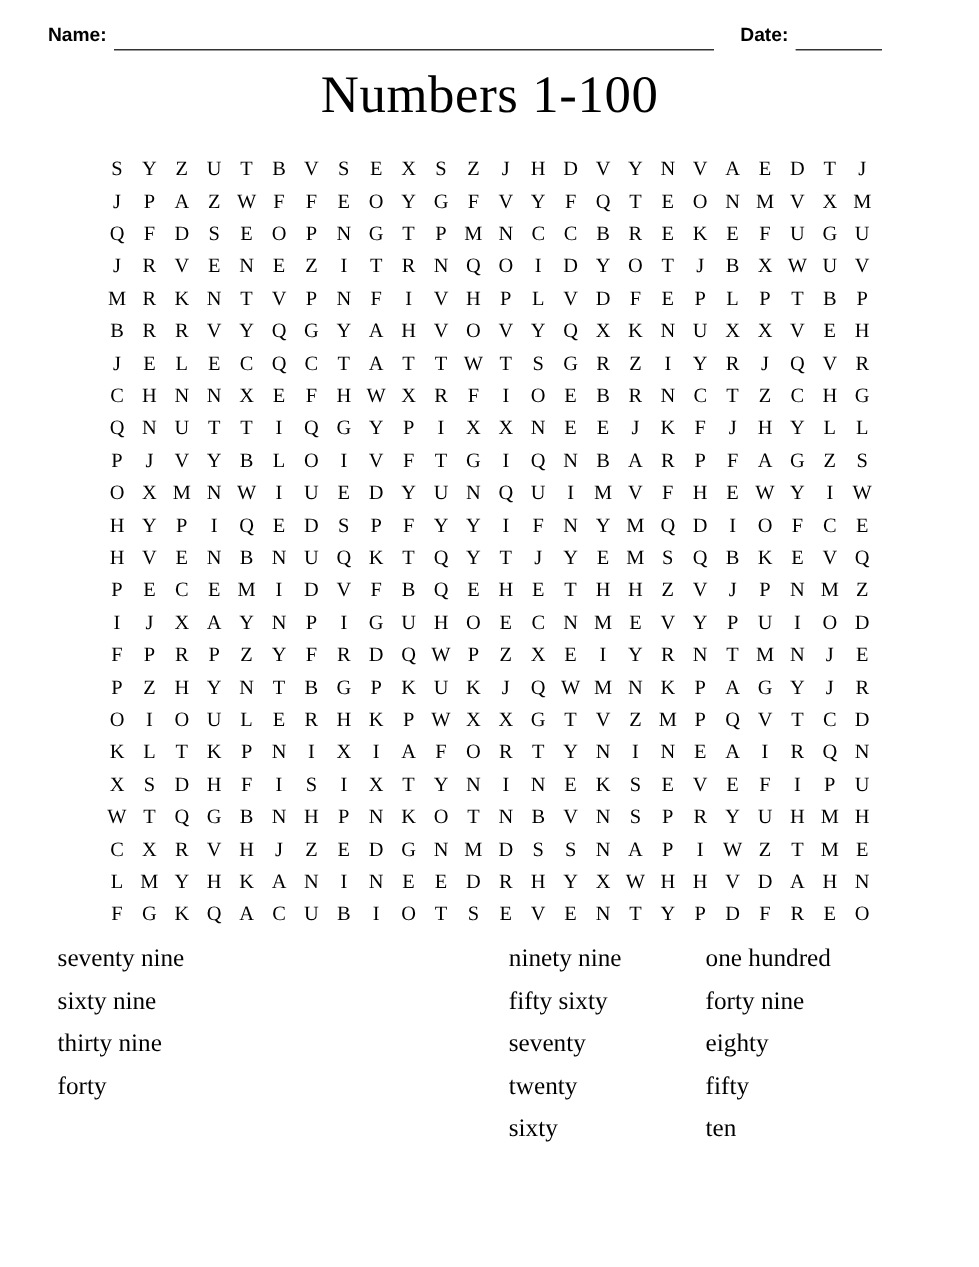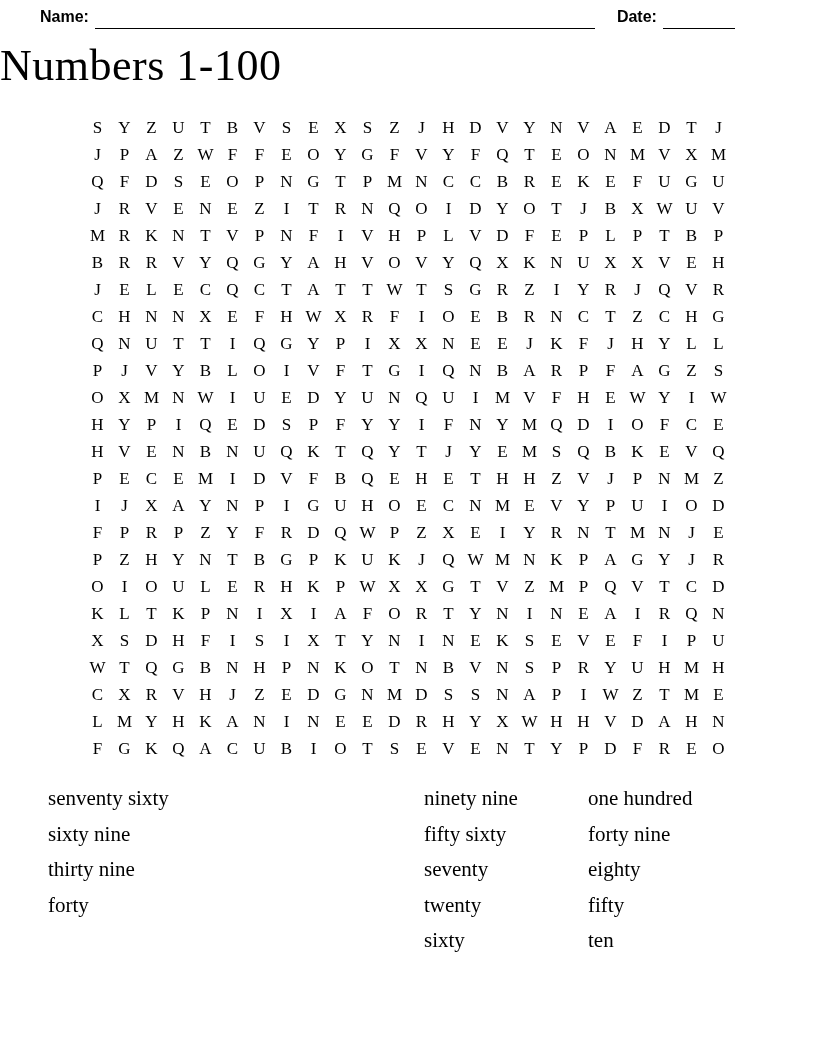--- a/index.html
+++ b/index.html
@@ -12,21 +12,21 @@
     width: 816px;
     height: 1056px;
     background: #ffffff;
     color: #000000;
     overflow: hidden;
   }
   
   .header {
     display: flex;
     align-items: flex-end;
-    padding: 7px 40px 0 40px;
+    padding: 20px 40px 0 40px;
     font-family: "Liberation Sans", sans-serif;
     font-size: 16px;
     font-weight: 600;
     line-height: 19px;
   }
   .blank-line {
     display: inline-block;
     border-bottom: 1.5px solid #000;
     height: 16px;
     transform: translateY(3px);
@@ -36,21 +36,21 @@
     margin-left: 6px;
     margin-right: 22px;
   }
   .date-line {
     width: 72px;
     margin-left: 6px;
   }
   
   .title {
     margin: 15px 0 0 0;
-    text-align: left;
+    text-align: center;
     font-family: "Liberation Serif", serif;
     font-weight: 400;
     font-size: 44px;
     line-height: 50px;
     letter-spacing: 0.5px;
   }
   
   .grid {
     width: 648px;
     margin: 23px auto 0 auto;
@@ -676,21 +676,21 @@
       <span class="cell">P</span>
       <span class="cell">D</span>
       <span class="cell">F</span>
       <span class="cell">R</span>
       <span class="cell">E</span>
       <span class="cell">O</span>
     </div>
 
   <div class="words" id="words">
       <div class="word-col word-col-0">
-        <div class="word">senventy sixty</div>
+        <div class="word">seventy nine</div>
         <div class="word">sixty nine</div>
         <div class="word">thirty nine</div>
         <div class="word">forty</div>
       </div>
       <div class="word-col word-col-2">
         <div class="word">ninety nine</div>
         <div class="word">fifty sixty</div>
         <div class="word">seventy</div>
         <div class="word">twenty</div>
         <div class="word">sixty</div>

